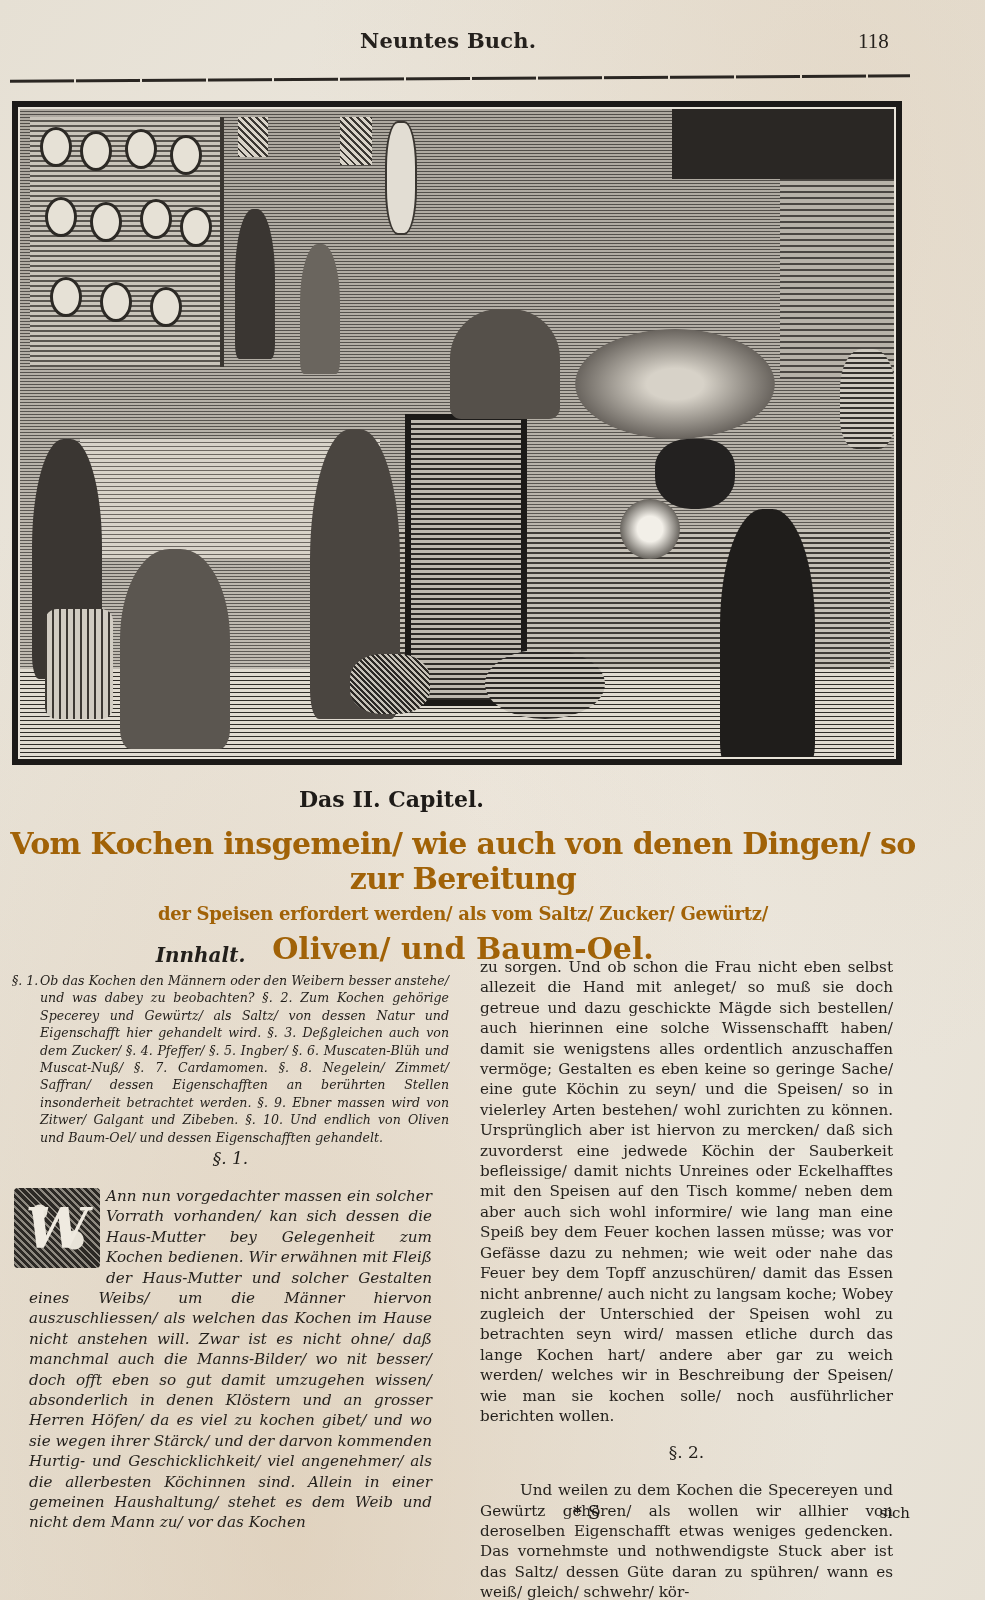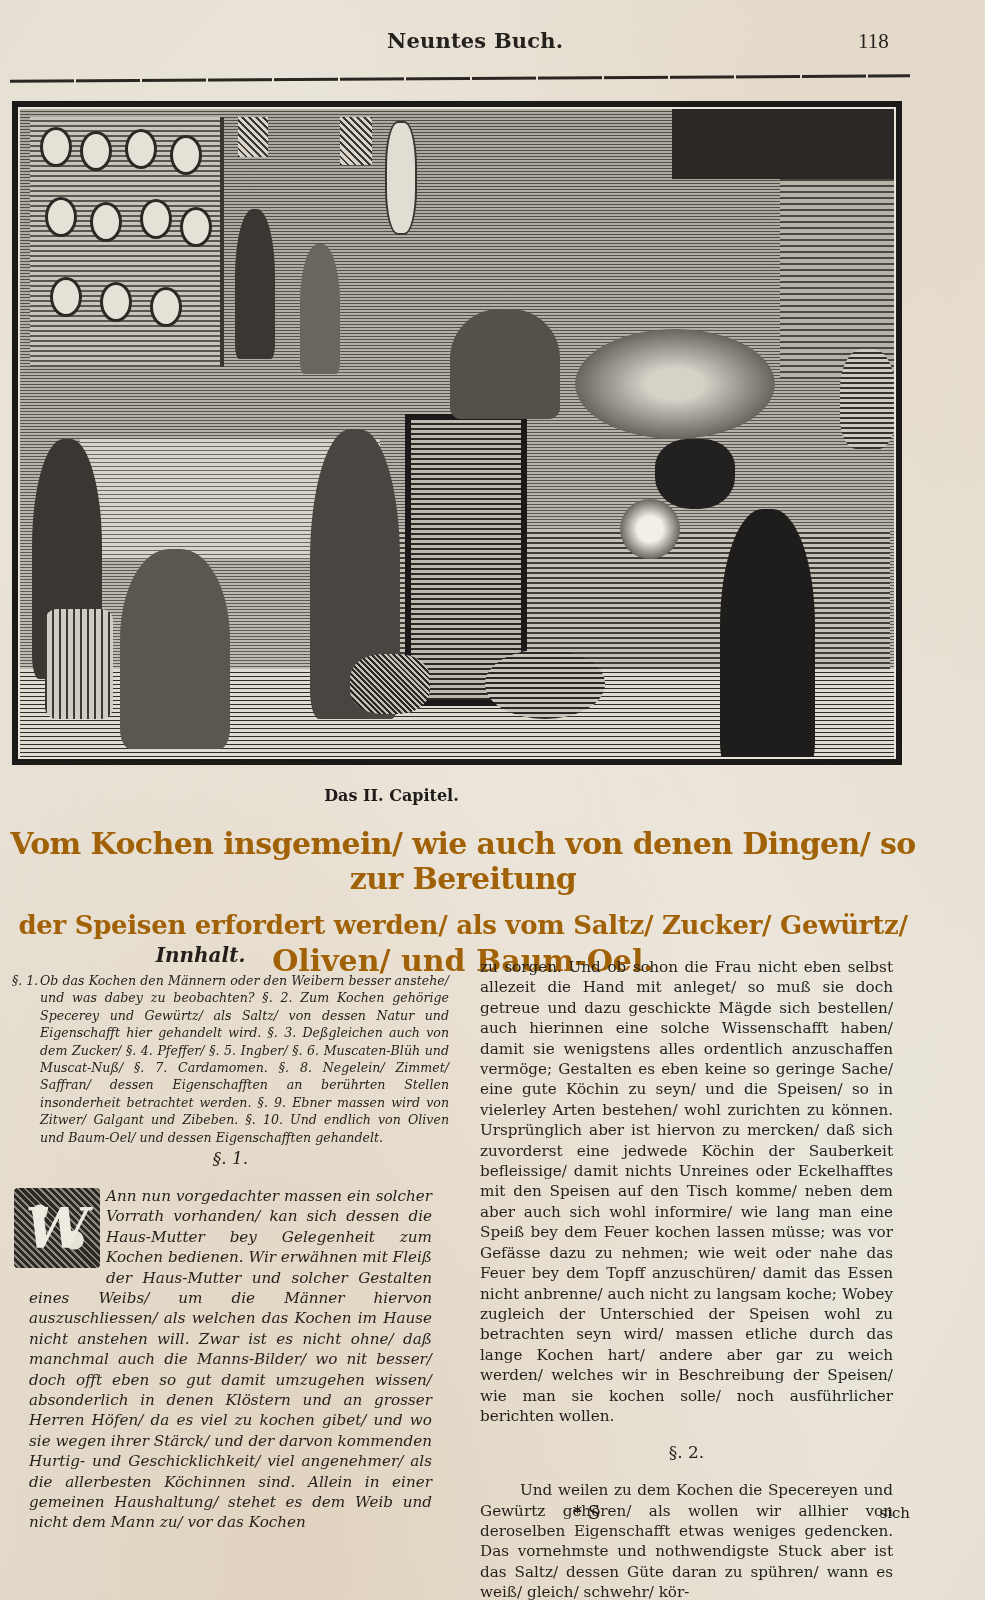--- a/index.html
+++ b/index.html
@@ -14,21 +14,21 @@
     color: #1d1a17;
     position: relative;
   }
   .page { position: absolute; inset: 0; }
 
   
   .running-head { position: absolute; top: 20px; left: 0; width: 985px; height: 40px; }
   .running-title {
     position: absolute; left: 360px; top: 8px;
     font-family: "DejaVu Serif", serif; font-size: 21px; font-weight: bold;
-    letter-spacing: 0.2px; color: #25211d; margin-left: 27px;
+    letter-spacing: 0.2px; color: #25211d;
   }
   .page-number {
     position: absolute; left: 858px; top: 9px;
     font-family: "Liberation Serif", serif; font-size: 21px; color: #25211d;
   }
   .head-rule {
     position: absolute; top: 57px; left: 10px; width: 900px; height: 3px;
     background: repeating-linear-gradient(90deg, #2a2622 0 64px, transparent 64px 66px);
     transform: rotate(-0.35deg);
   }
@@ -87,28 +87,28 @@
   .basket { left: 330px; top: 545px; width: 80px; height: 60px; border-radius: 40%;
     background: repeating-linear-gradient(45deg, #2b2825 0 2px, #c6c1b7 2px 4px); }
   .fishpan { left: 465px; top: 540px; width: 120px; height: 70px; border-radius: 50%;
     background: repeating-linear-gradient(0deg, #2a2724 0 2px, #c8c3b9 2px 5px); }
   .urn { left: 820px; top: 240px; width: 55px; height: 100px; border-radius: 40% 40% 30% 30%;
     background: repeating-linear-gradient(0deg, #34312d 0 2px, #cec9bf 2px 5px); }
 
   
   .chapter-label {
     position: absolute; top: 786px; left: 0; width: 783px; text-align: center;
-    font-size: 16px; font-weight: bold; color: #1e1b18;
+    font-size: 22px; font-weight: bold; color: #1e1b18;
   }
   .chapter-title {
     position: absolute; top: 826px; left: 8px; width: 910px; text-align: center;
     font-weight: bold; color: #a16207; line-height: 35px;
   }
   .chapter-title .l1 { display: block; font-size: 30px; letter-spacing: -0.6px; }
-  .chapter-title .l2 { display: block; font-size: 26px; letter-spacing: -0.3px; margin-top: 12px; }
+  .chapter-title .l2 { display: block; font-size: 18px; letter-spacing: -0.3px; }
   .chapter-title .l3 { display: block; font-size: 30px; }
 
   
   .col { position: absolute; font-size: 15px; line-height: 19.9px; color: #221f1b; }
   .col-left { left: 12px; top: 940px; width: 437px; font-style: italic; }
   .col-right { left: 463px; top: 940px; width: 447px; }
 
   .summary-heading { text-align: center; font-size: 20px; font-weight: bold; margin: 6px 0 6px 0;
     padding-right: 60px; }
   .summary { font-size: 12.6px; line-height: 17.4px; text-align: justify; position: relative;

